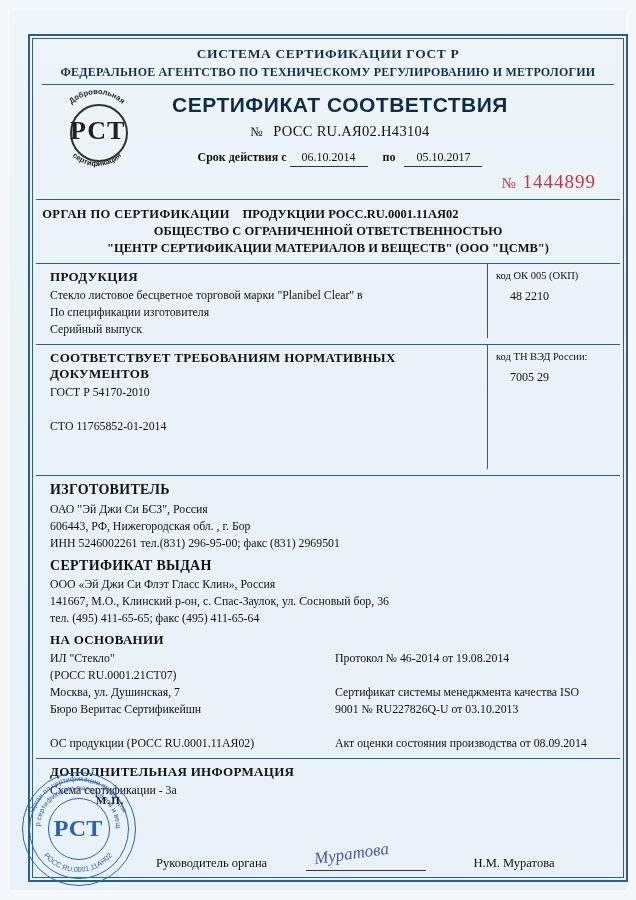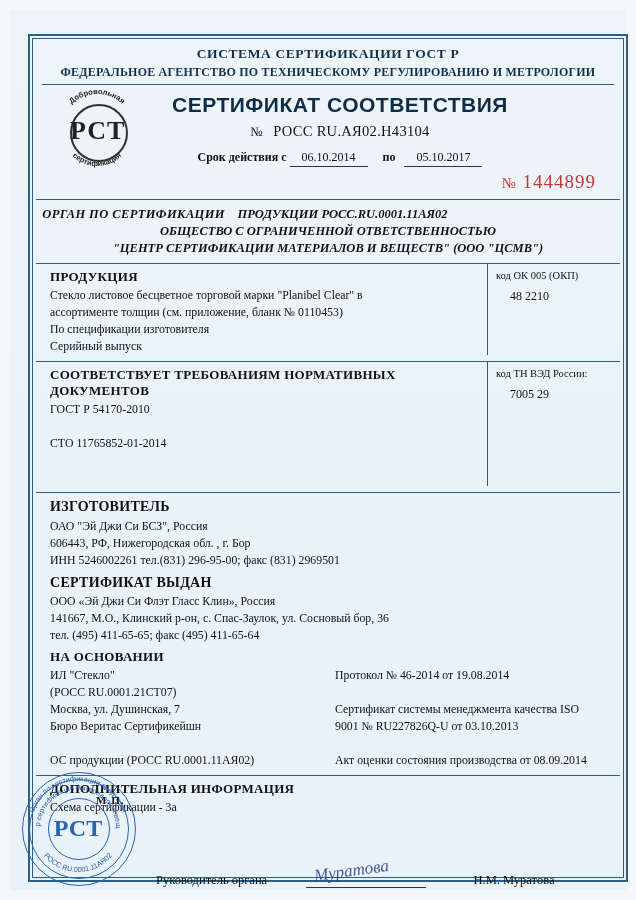--- a/index.html
+++ b/index.html
@@ -149,21 +149,20 @@
     font-size: 19px;
     letter-spacing: 1px;
     padding: 4px 24px 0 0;
   }
   .redno .nsym { font-size: 15px; }
 
   .org-block {
     padding-top: 6px;
     font-size: 12.5px;
     line-height: 1.35;
-    font-style: italic;
   }
   .org-line1 { font-weight: bold; }
   .org-line1 .lbl { letter-spacing: 0.4px; }
   .org-center { text-align: center; font-weight: bold; font-size: 12.5px; }
   .org-small { text-align: center; font-size: 10px; font-weight: bold; }
 
   .hr-full {
     border-top: 1px solid #2b5f86;
     margin: 6px 0 0 0;
   }
@@ -324,21 +323,20 @@
         <div class="org-center">ОБЩЕСТВО С ОГРАНИЧЕННОЙ ОТВЕТСТВЕННОСТЬЮ</div>
         <div class="org-center">"ЦЕНТР СЕРТИФИКАЦИИ МАТЕРИАЛОВ И ВЕЩЕСТВ" (ООО "ЦСМВ")</div>
       </div>
 
       <div class="hr-full"></div>
 
       <div class="split">
         <div class="left">
           <div class="sec-label">ПРОДУКЦИЯ</div>
           <div class="body-text">Стекло листовое бесцветное торговой марки "Planibel Clear" в</div>
-          <div class="body-text">ассортименте толщин (см. приложение, бланк № 0110453)</div>
           <div class="body-text">По спецификации изготовителя</div>
           <div class="body-text">Серийный выпуск</div>
         </div>
         <div class="right">
           <div class="rlabel">код ОК 005 (ОКП)</div>
           <div class="rvalue">48 2210</div>
         </div>
       </div>
 
       <div class="hr-full"></div>

